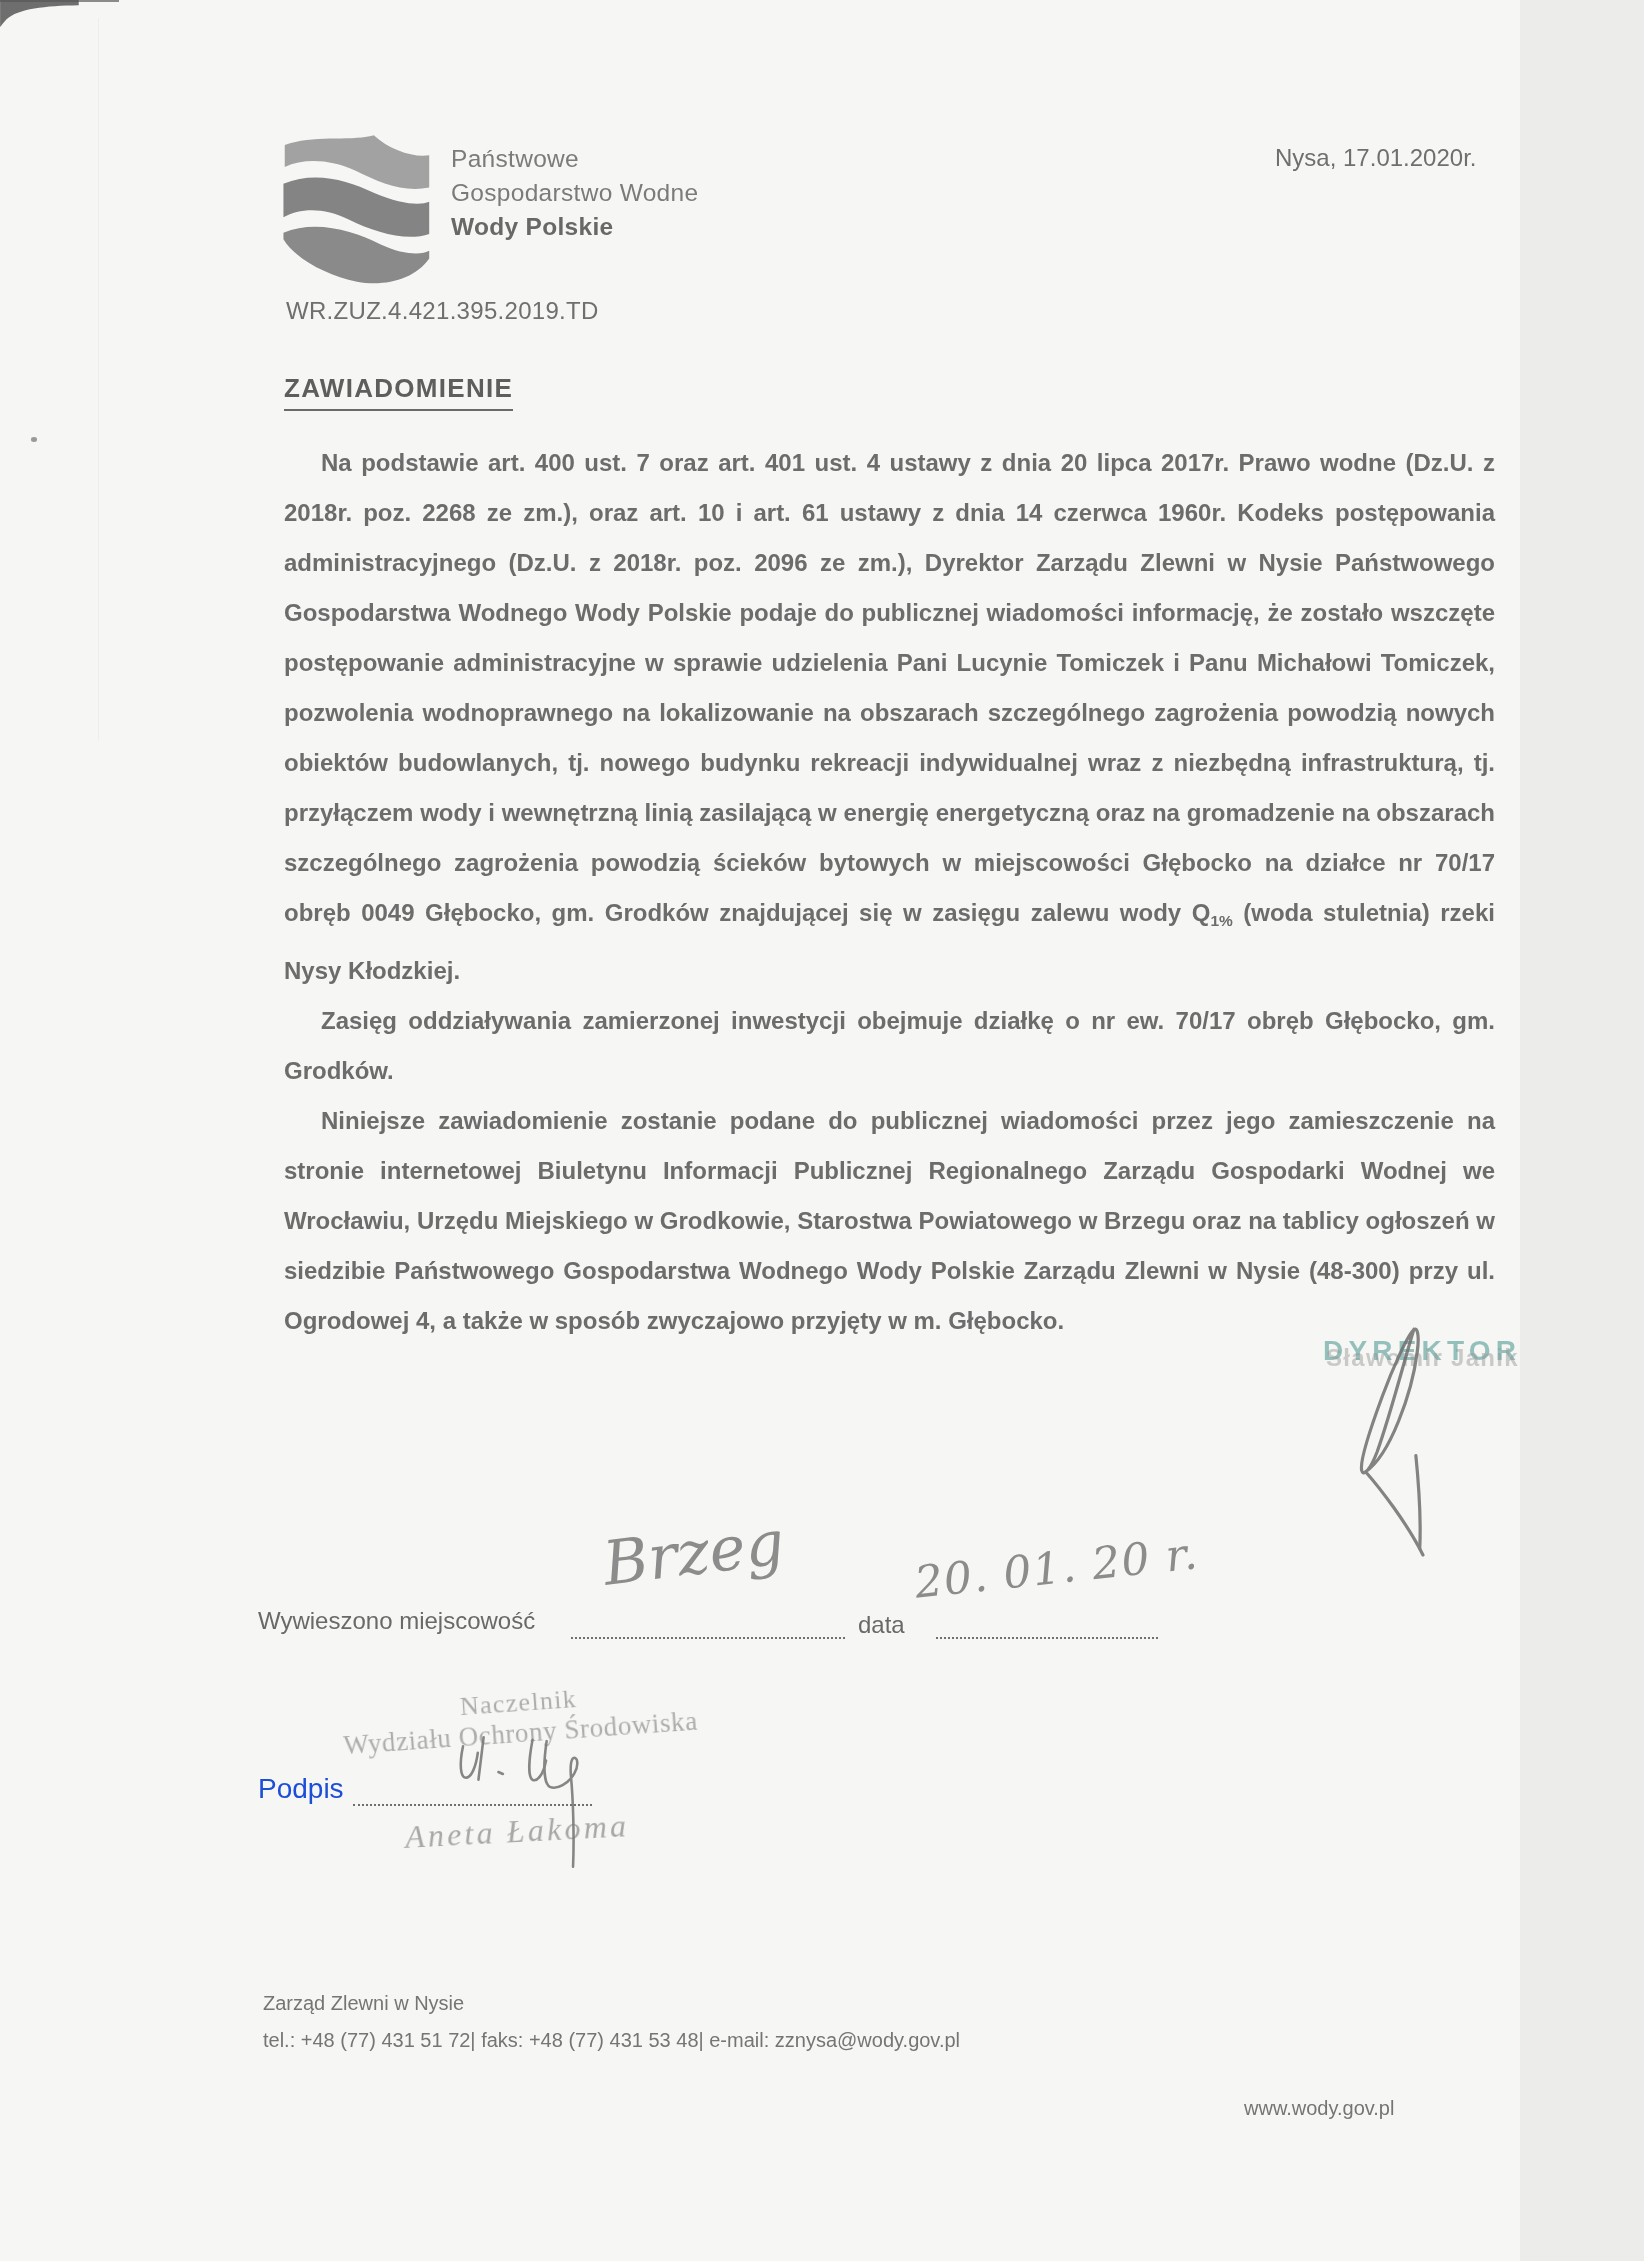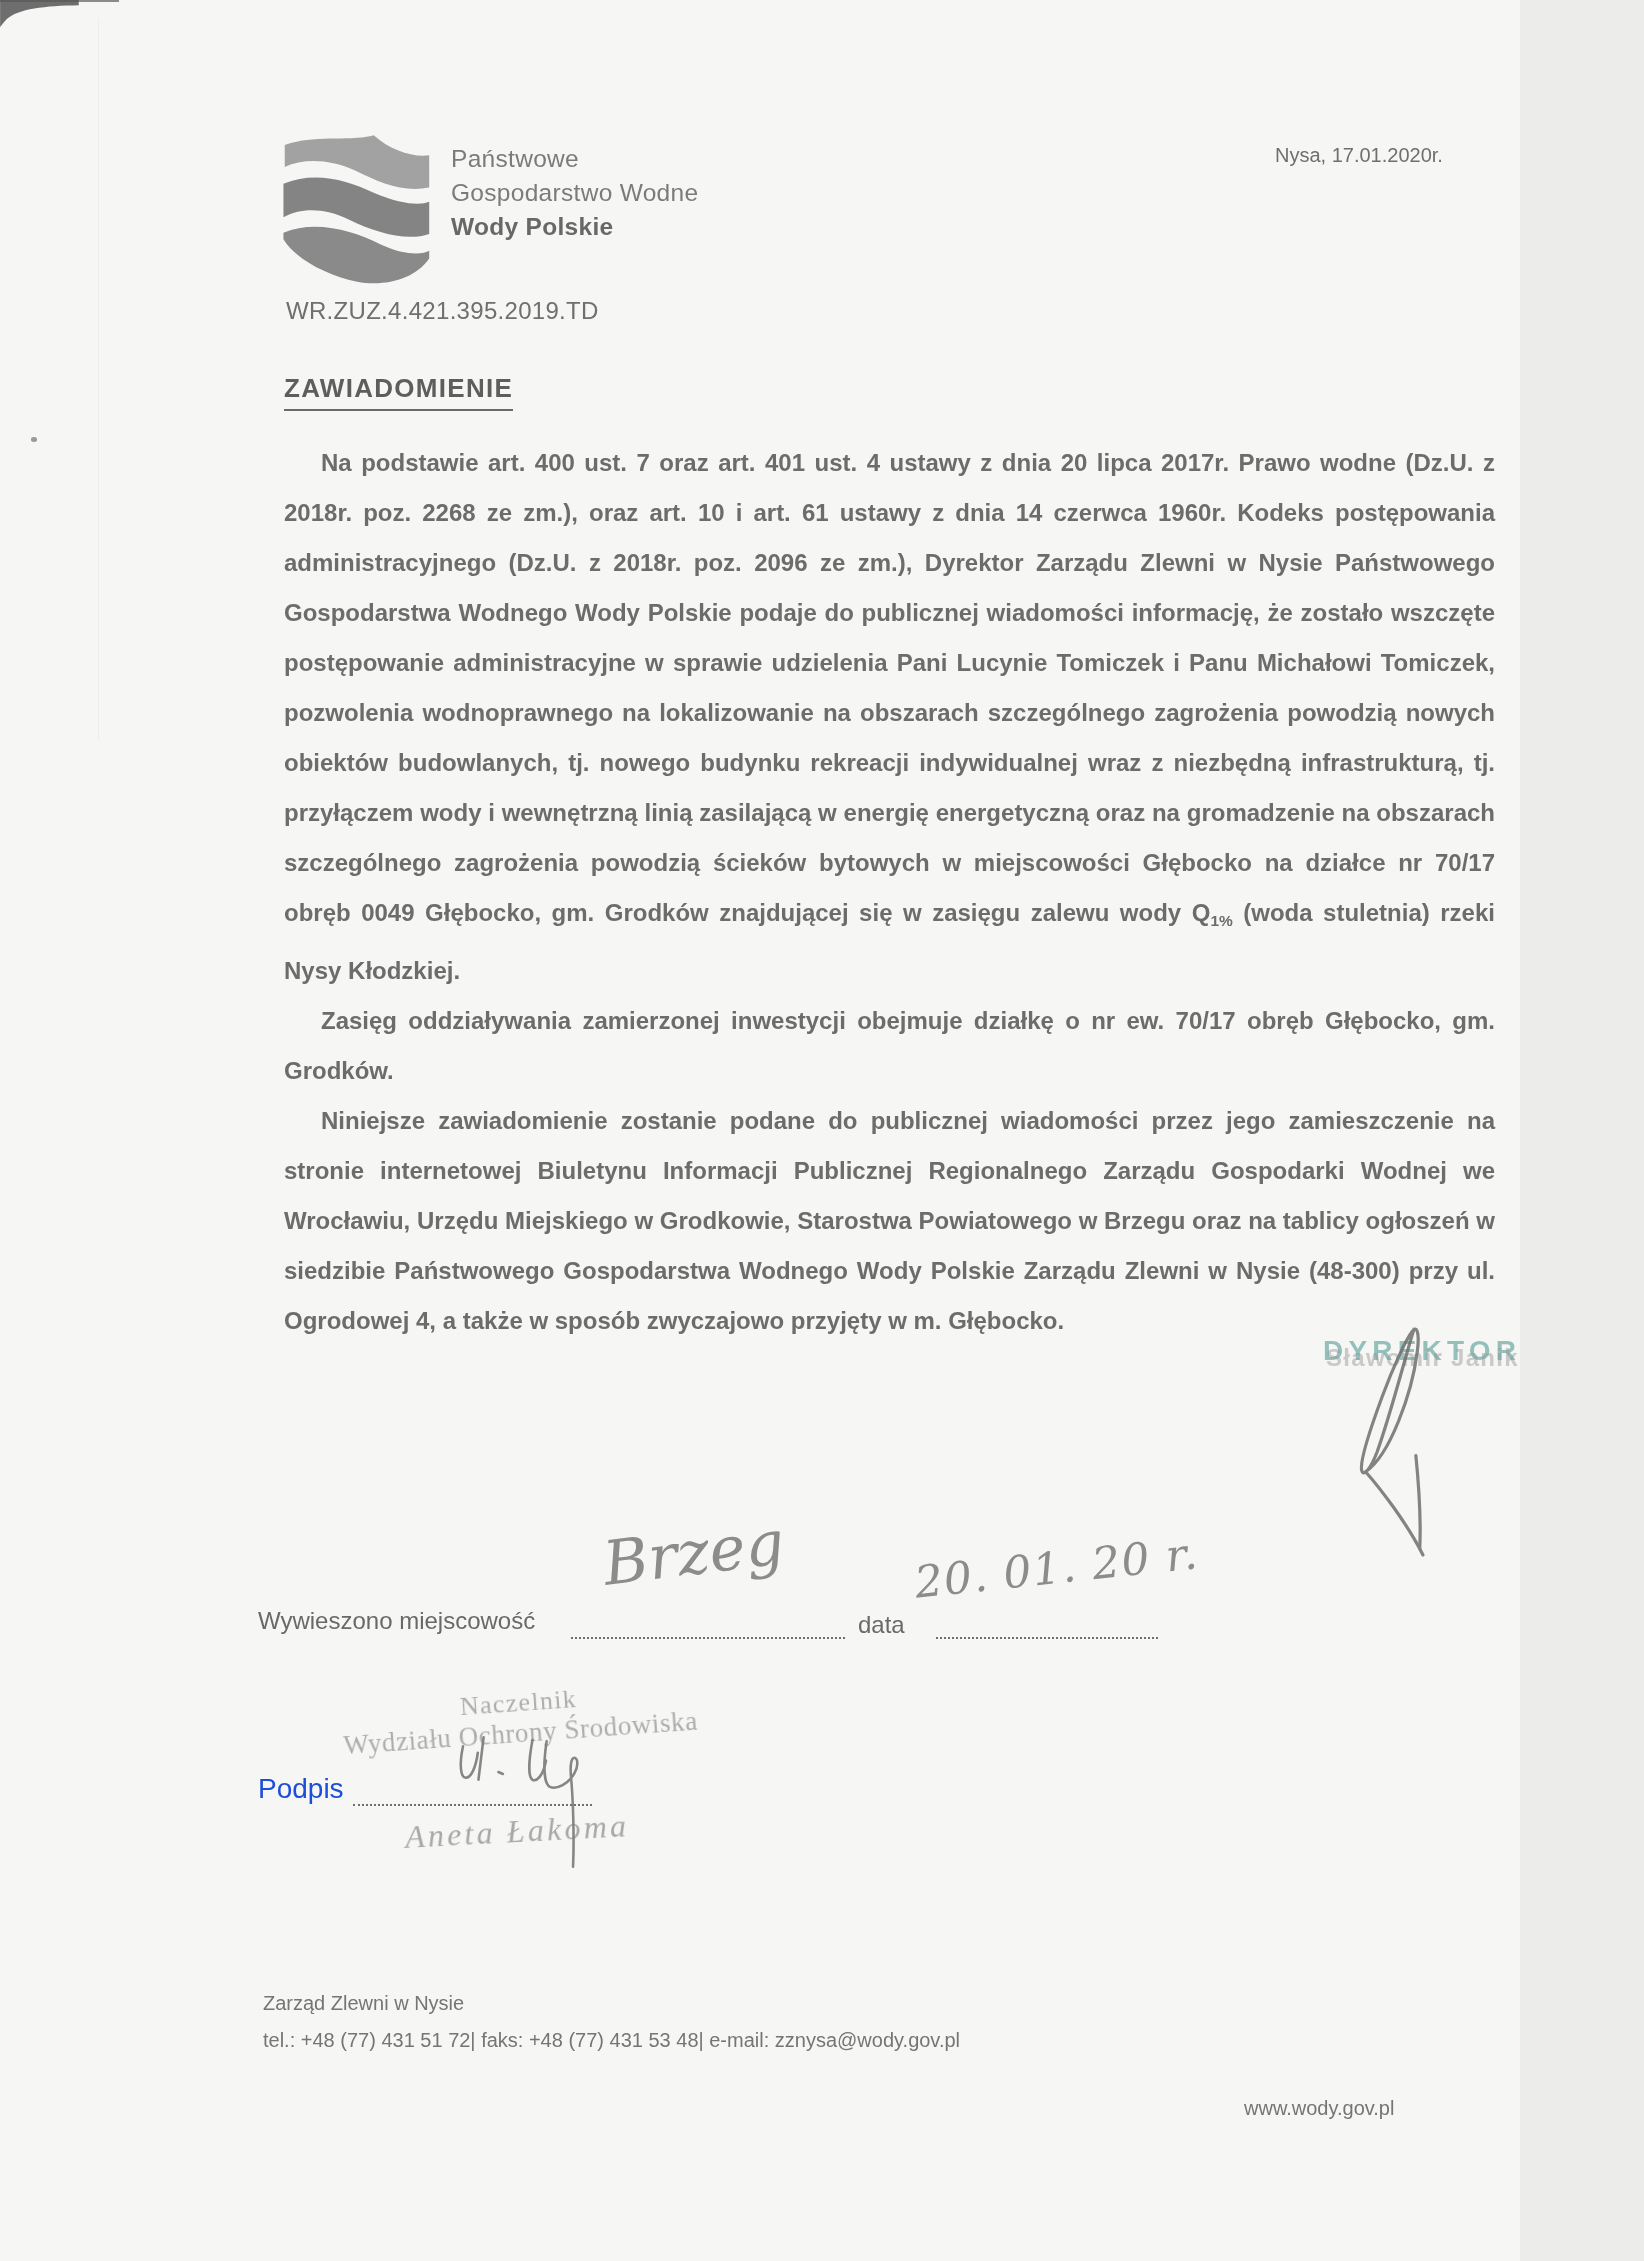--- a/index.html
+++ b/index.html
@@ -16,21 +16,21 @@
   
   .scan-topline{position:absolute;left:0;top:0;width:119px;height:1.9px;background:#8b8b8b;}
   .scan-corner{position:absolute;left:0;top:0;}
   .scan-vline{position:absolute;left:98px;top:18px;width:1.3px;height:722px;background:rgba(90,90,90,0.05);}
   .speck{position:absolute;width:5.8px;height:4.5px;border-radius:50%;background:#9a9a9a;}
 
   
   .logo{position:absolute;left:277px;top:132px;}
   .logo-text{position:absolute;left:451px;top:142px;font-size:24.5px;line-height:34px;color:#7b7b7b;letter-spacing:0.3px;}
   .logo-text .bold{font-weight:bold;color:#686868;}
-  .city-date{position:absolute;left:1275px;top:144px;font-size:20px;color:#6f6f6f;}
+  .city-date{position:absolute;left:1275px;top:144px;font-size:24px;color:#6f6f6f;}
   .refnum{position:absolute;left:286px;top:297px;font-size:24px;color:#6f6f6f;letter-spacing:0.3px;}
 
   .title-wrap{position:absolute;left:284px;top:373px;width:1211px;text-align:left;}
   .title{display:inline-block;font-size:26px;font-weight:bold;color:#5e5e5e;letter-spacing:1.3px;
          border-bottom:2.6px solid #6a6a6a;padding-bottom:5.2px;}
 
   
   .body-text{position:absolute;left:284px;top:438px;width:1211px;
     font-size:24px;line-height:50px;color:#6c6c6c;text-align:justify;font-weight:bold;}
   .body-text p{margin:0;text-indent:37px;}

